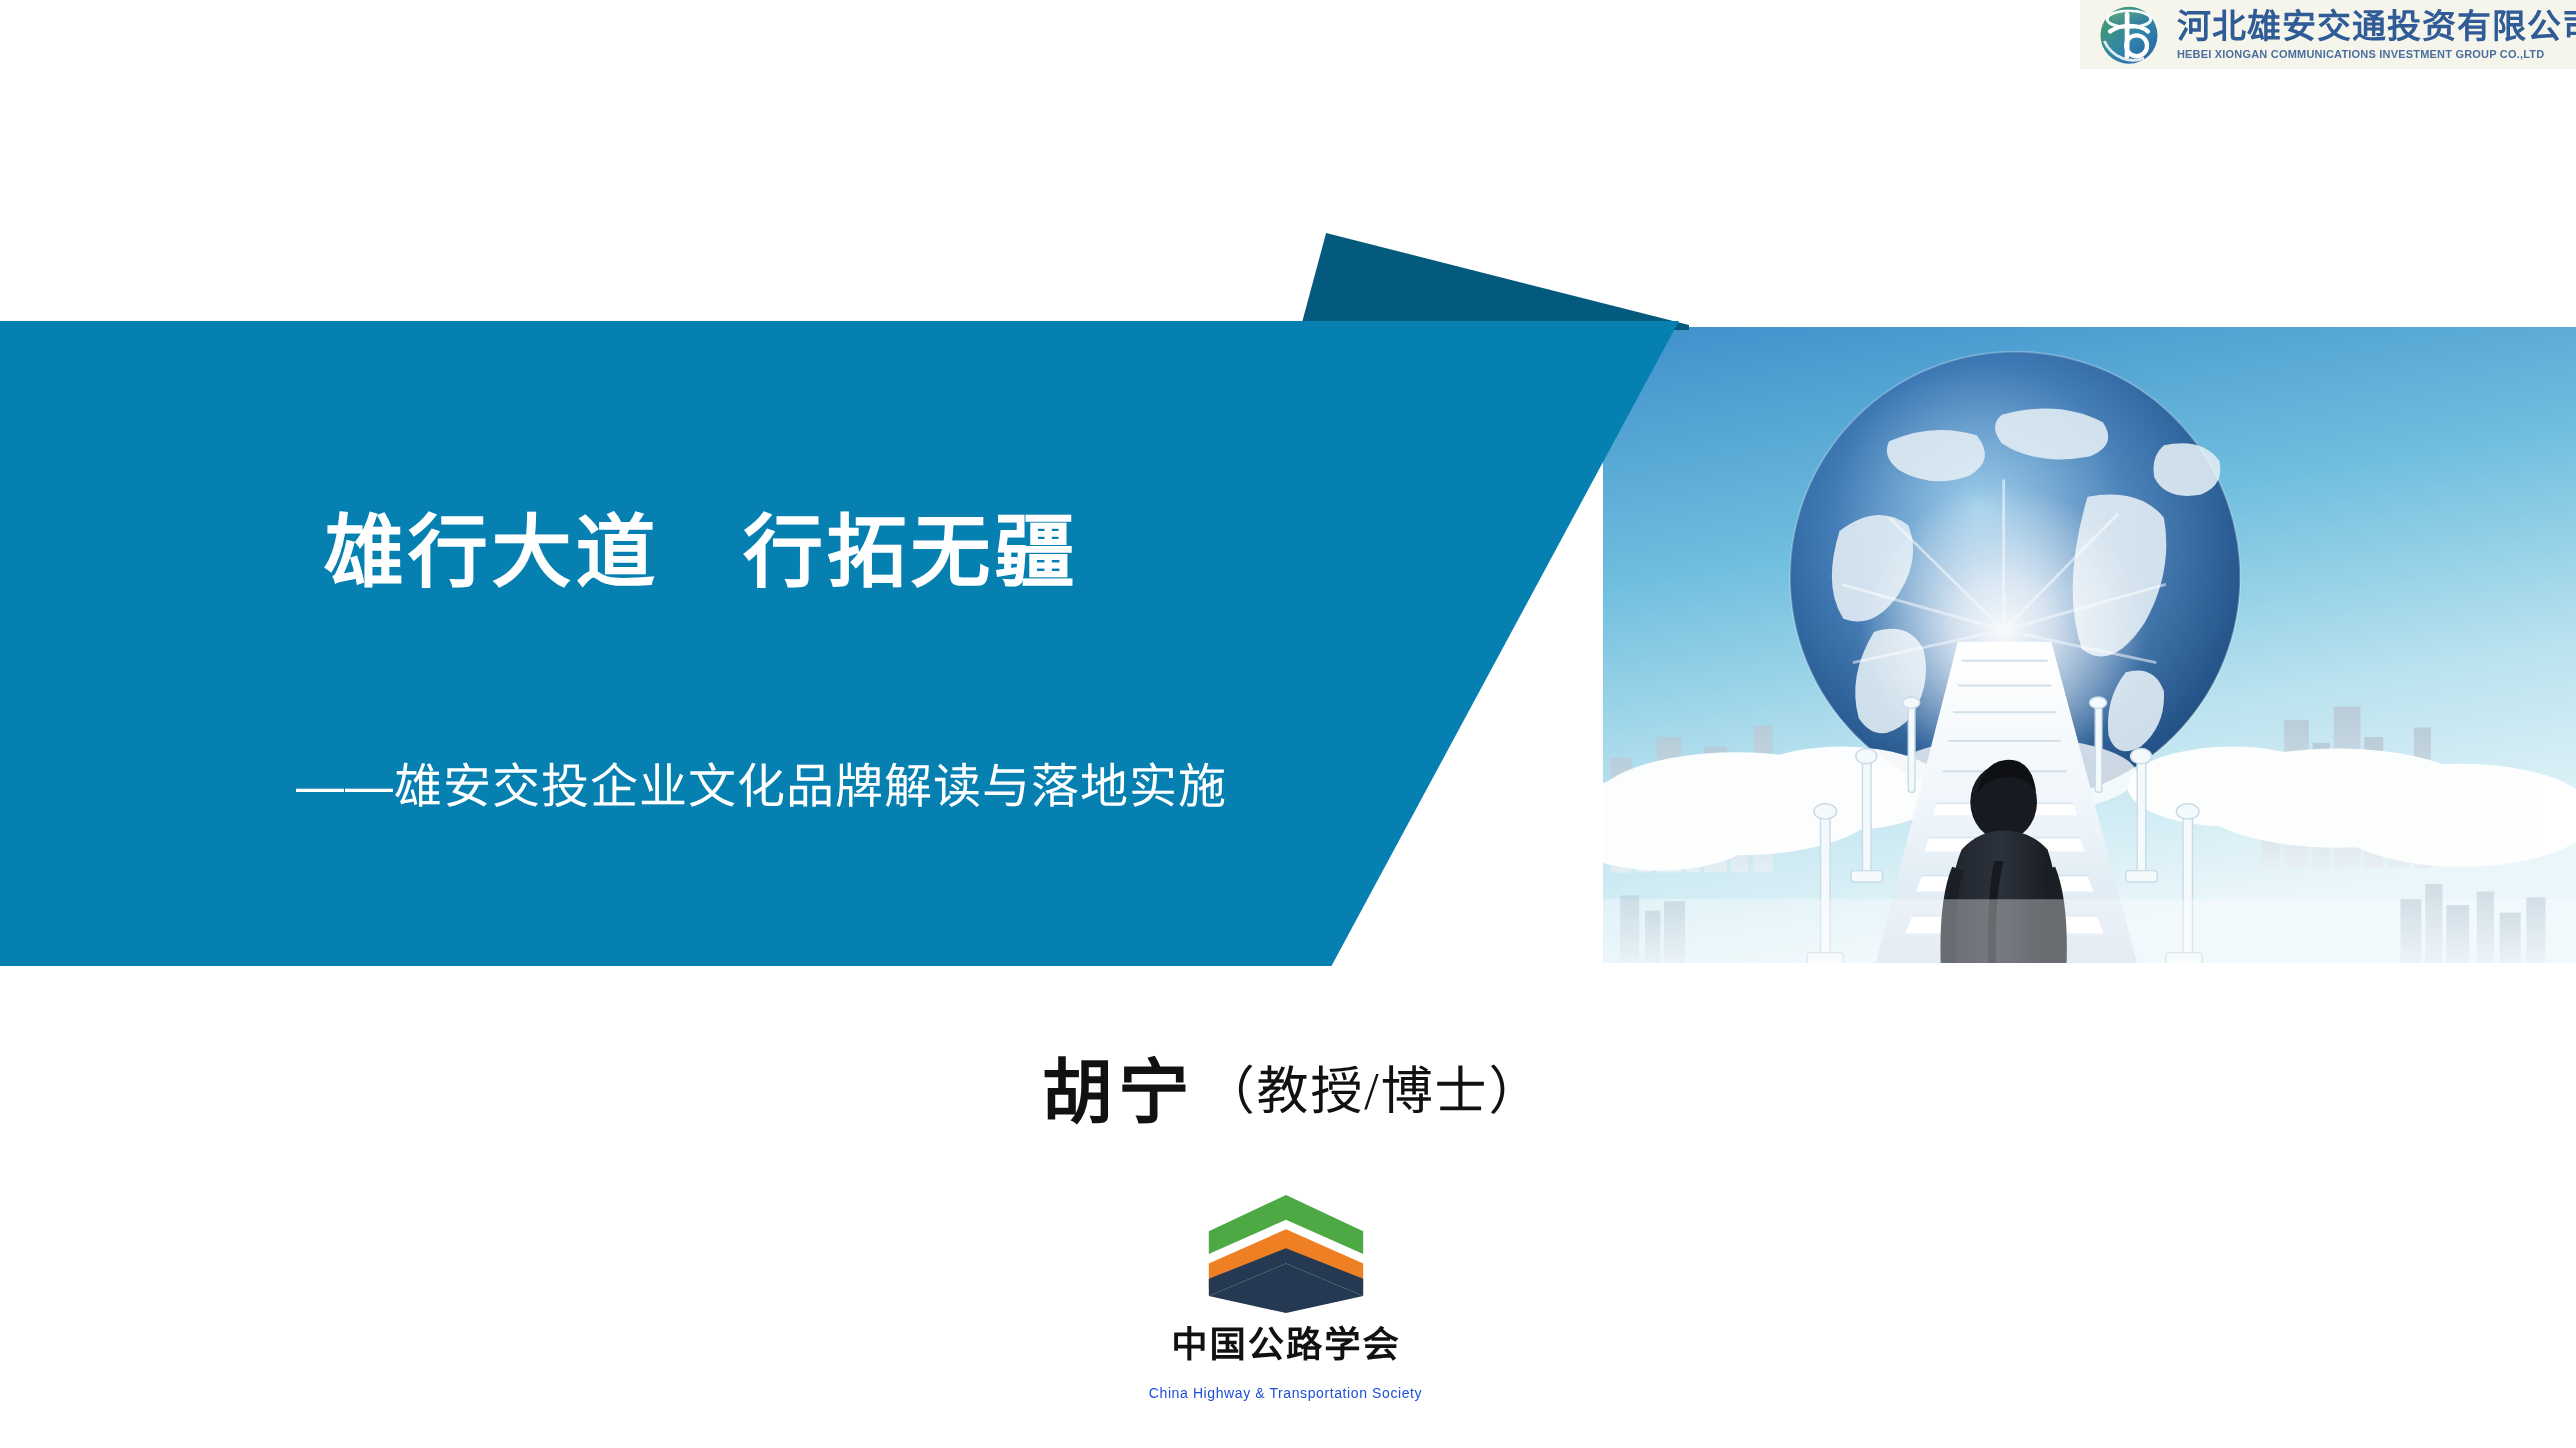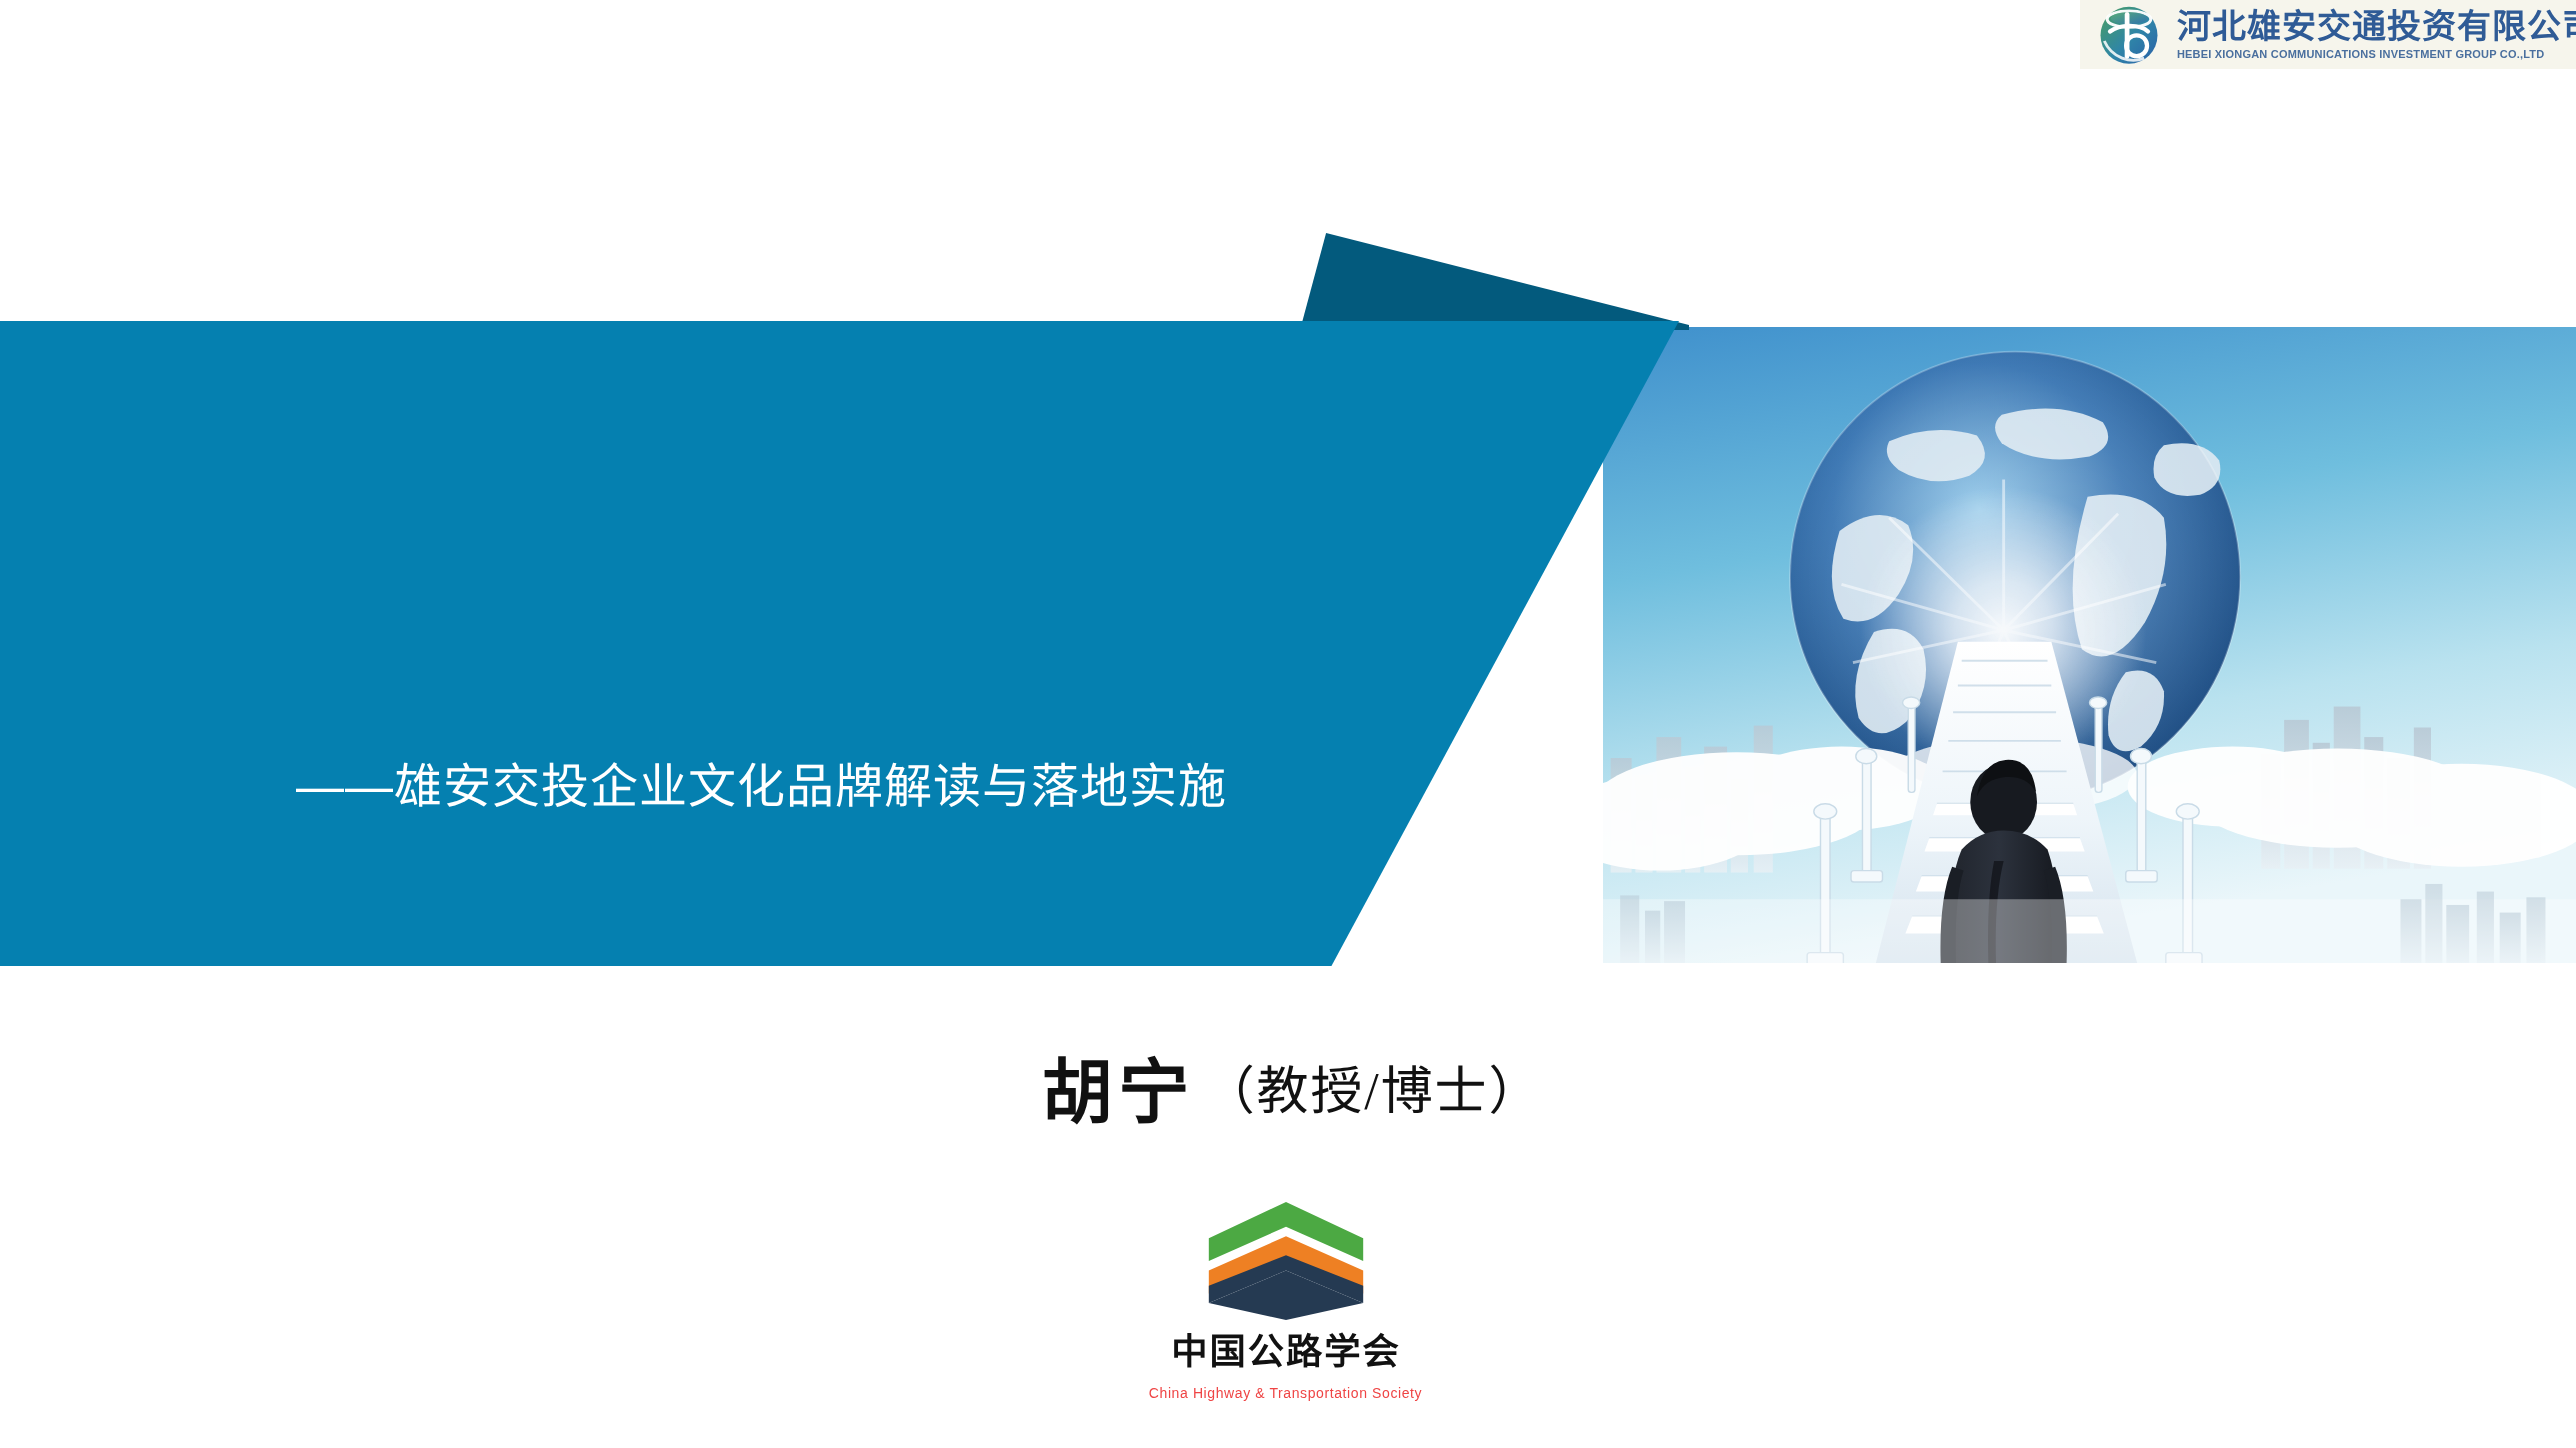--- a/index.html
+++ b/index.html
@@ -165,23 +165,23 @@
     width: 162px;
     height: 126px;
   }
   .society-mark svg { display: block; width: 100%; height: 100%; }
   .society-cn {
     margin-top: 5.7px;
     height: 44px;
   }
   .society-cn svg { display: block; height: 44px; width: 260px; }
   .society-en {
-    margin-top: 11px;
+    margin-top: 18px;
     font-size: 14px;
-    color: #ef4444;
+    color: #1d4ed8;
     letter-spacing: 0.6px;
     white-space: nowrap;
   }
 </style>
 </head>
 <body>
 
 <div class="slide">
 
   <div class="corp-logo">
@@ -373,20 +373,21 @@
       </g>
     </svg>
   </div>
 
   <div class="accent-triangle"></div>
 
   <div class="blue-band">
     <div class="band-inner"></div>
   </div>
 
+  <div class="main-title">雄行大道　行拓无疆</div>
   <div class="sub-title">——雄安交投企业文化品牌解读与落地实施</div>
 
   <div class="presenter">
     <span class="presenter-name">胡宁</span><span class="presenter-title">（教授/博士）</span>
   </div>
 
   <div class="society-logo">
     <div class="society-mark">
       <svg viewBox="0 0 170 132" xmlns="http://www.w3.org/2000/svg" aria-hidden="true">
 

